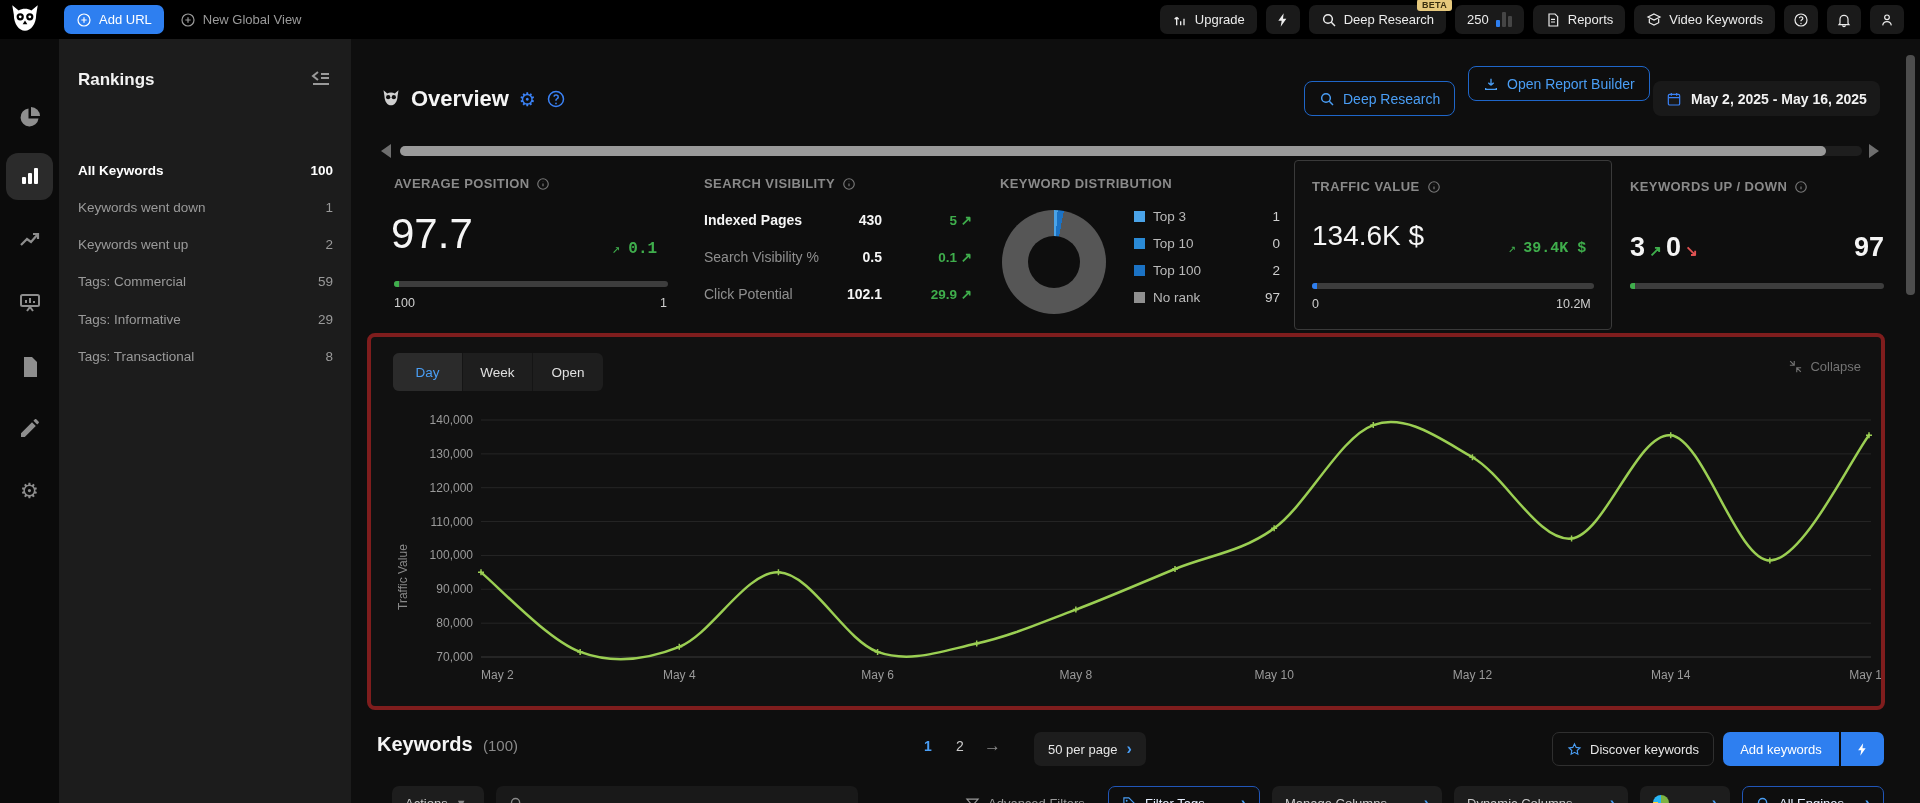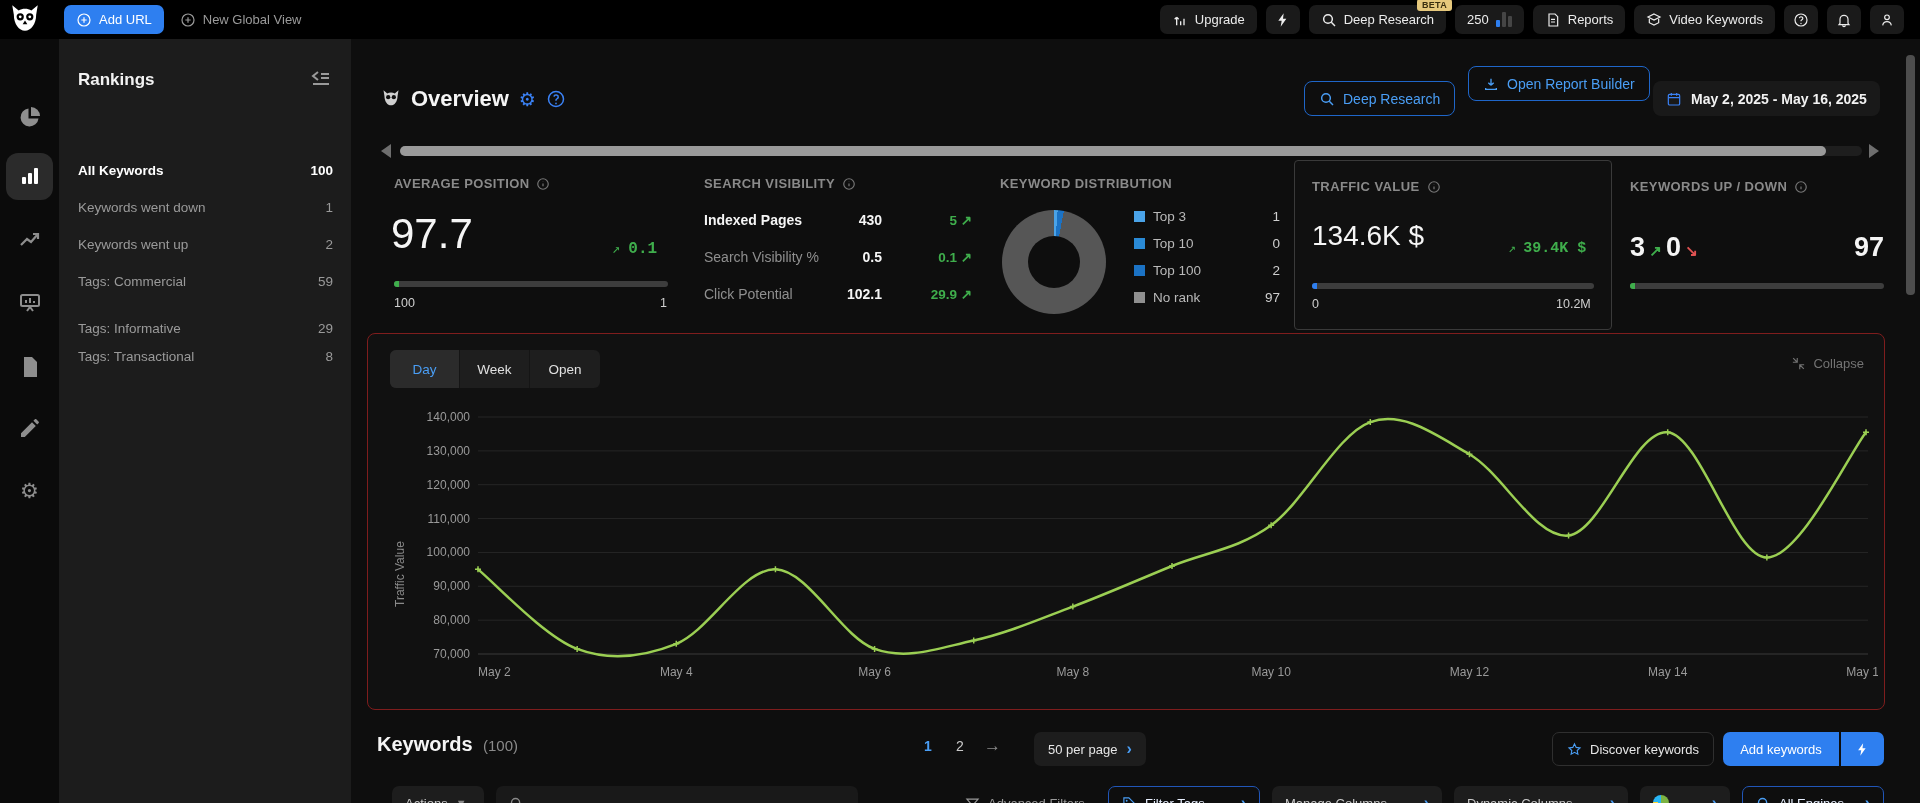--- a/index.html
+++ b/index.html
@@ -77,21 +77,21 @@
   .sv-row .vl { position:absolute; right:90px; color:#f5f5f5; font-weight:bold; }
   .sv-row .ch { position:absolute; right:0; color:#3fae4c; font-weight:bold; font-size:13.5px; }
   .leg-row { position:absolute; left:1134px; width:146px; height:16px; display:flex; align-items:center; font-size:13.5px; color:#b9b9b9; }
   .leg-row .sq { width:11px; height:11px; margin-right:8px; flex:0 0 auto; }
   .leg-row .lc { margin-left:auto; color:#cfcfcf; }
   #tv-card { position:absolute; left:1294px; top:160px; width:318px; height:170px; border:1px solid #3a3a3a; border-radius:4px; background:#101010; }
   .donut { position:absolute; border-radius:50%; }
   .donut-hole { position:absolute; border-radius:50%; background:#0e0e0e; }
 
   
-  #chart-panel { position:absolute; left:367px; top:333px; width:1518px; height:377px; border:1px solid #7f1d1d; border-radius:8px; background:#111111; }
+  #chart-panel { position:absolute; left:367px; top:333px; width:1518px; height:377px; border:4px solid #7f1d1d; border-radius:8px; background:#111111; }
   .tabs { position:absolute; left:22px; top:16px; display:flex; background:#1e1e1e; border-radius:6px; overflow:hidden; }
   .tab { width:70px; height:38px; display:flex; align-items:center; justify-content:center; font-size:13.5px; color:#e0e0e0; border-right:1px solid #151515; }
   .tab.active { background:#2b2b2b; color:#4a9ef5; }
   .collapse-btn { position:absolute; right:20px; top:22px; display:flex; align-items:center; gap:7px; color:#737373; font-size:13px; }
   .collapse-btn svg { width:15px; height:15px; }
   .ylab { position:absolute; left:25px; top:140px; width:16px; height:200px; color:#8a8a8a; font-size:12px; writing-mode:vertical-rl; transform:rotate(180deg); text-align:center; }
 
   
   .kw-title { position:absolute; left:377px; top:733px; font-size:20px; font-weight:bold; color:#f5f5f5; }
   .kw-count { position:absolute; left:483px; top:737px; font-size:15px; color:#8a8a8a; }
@@ -259,21 +259,21 @@
       <span class="cnt">1</span>
     </div>
     <div class="sb-item" style="top:193px;">
       <span>Keywords went up</span>
       <span class="cnt">2</span>
     </div>
     <div class="sb-item" style="top:230px;justify-content:center;">
       <span>Tags: Commercial</span>
       <span class="cnt">59</span>
     </div>
-    <div class="sb-item" style="top:277px;text-align:right;">
+    <div class="sb-item" style="top:268px;text-align:right;">
       <span>Tags: Informative</span>
       <span class="cnt">29</span>
     </div>
     <div class="sb-item" style="top:305px;">
       <span>Tags: Transactional</span>
       <span class="cnt">8</span>
     </div>
   </div>
 
   <div id="main"></div>

